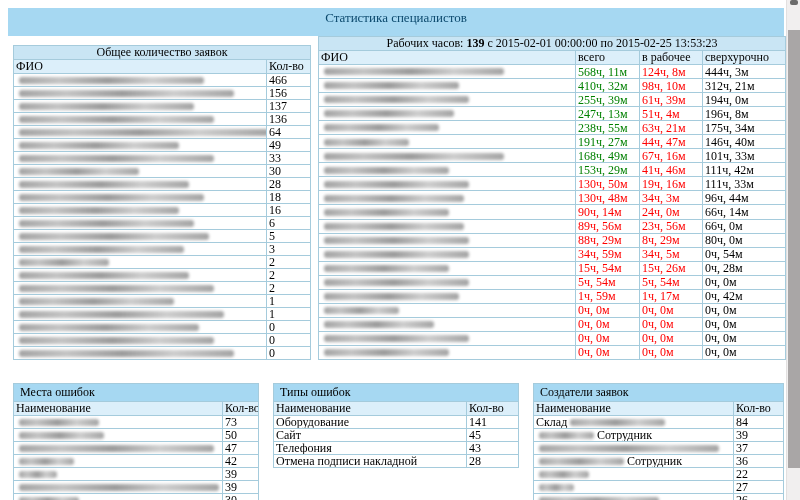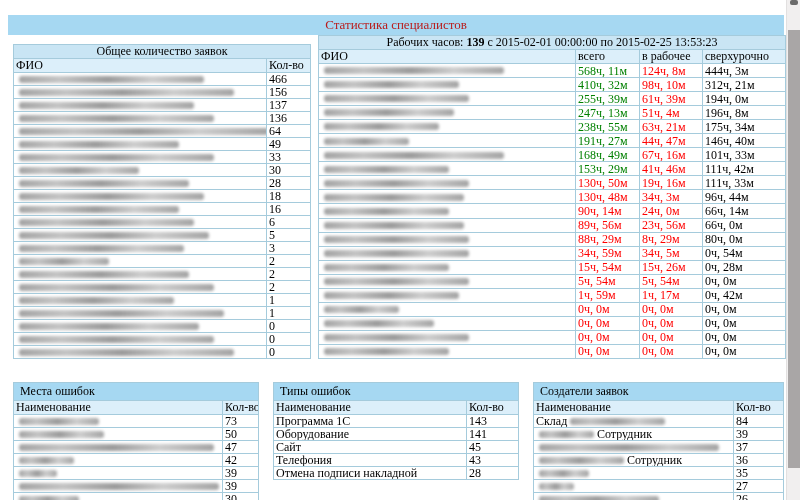--- a/index.html
+++ b/index.html
@@ -3,22 +3,22 @@
 <meta charset="utf-8">
 <style>
   * { box-sizing: border-box; margin: 0; padding: 0; }
   html, body { background: #fff; }
   .page {
     position: relative; width: 800px; height: 500px; overflow: hidden;
     background: #fff; font-family: "Liberation Serif", "DejaVu Serif", serif; color: #000;
   }
   .content { position: absolute; left: 8px; top: 8px; width: 776px; }
   .main-title {
-    height: 20px; line-height: 20px; text-align: center;
-    background: #a6d8f2; font-size: 13px; color: #b91c1c; margin-top: 7px;
+    height: 28px; line-height: 20px; text-align: center;
+    background: #a6d8f2; font-size: 13px; color: #0c4a6e;
   }
   .top-row { display: flex; gap: 7px; margin-left: 5px; }
   .bottom-row { display: flex; gap: 14px; margin-left: 5px; margin-top: 23px; align-items: flex-start; }
 
   table.tbl { border-collapse: collapse; table-layout: fixed; font-size: 12px; }
   .tbl th, .tbl td {
     border: 1px solid #a5cbdc; padding: 0 2px; height: 12px; line-height: 12px;
     font-weight: normal; text-align: left; white-space: nowrap; overflow: hidden;
   }
   .tbl .group-h { background: #c9e5f4; text-align: center; height: 13px; line-height: 13px; }
@@ -372,24 +372,20 @@
           <tr>
             <th colspan="2" class="title-h">Типы ошибок</th>
           </tr>
           <tr>
             <th class="col-h">Наименование</th>
             <th class="col-h">Кол-во</th>
           </tr>
         </thead>
         <tbody>
             <tr>
-    <td>Программа 1С</td>
-    <td>143</td>
-  </tr>
-            <tr>
     <td>Оборудование</td>
     <td>141</td>
   </tr>
             <tr>
     <td>Сайт</td>
     <td>45</td>
   </tr>
             <tr>
     <td>Телефония</td>
     <td>43</td>
@@ -427,21 +423,21 @@
             <tr>
     <td><span></span><span class="blur" style="width: 180px;"></span><span></span></td>
     <td>37</td>
   </tr>
             <tr>
     <td><span></span><span class="blur" style="width: 85px;"></span><span>Сотрудник</span></td>
     <td>36</td>
   </tr>
             <tr>
     <td><span></span><span class="blur" style="width: 50px;"></span><span></span></td>
-    <td>35</td>
+    <td>22</td>
   </tr>
             <tr>
     <td><span></span><span class="blur" style="width: 35px;"></span><span></span></td>
     <td>27</td>
   </tr>
             <tr>
     <td><span></span><span class="blur" style="width: 120px;"></span><span></span></td>
     <td>26</td>
   </tr>
             <tr>

